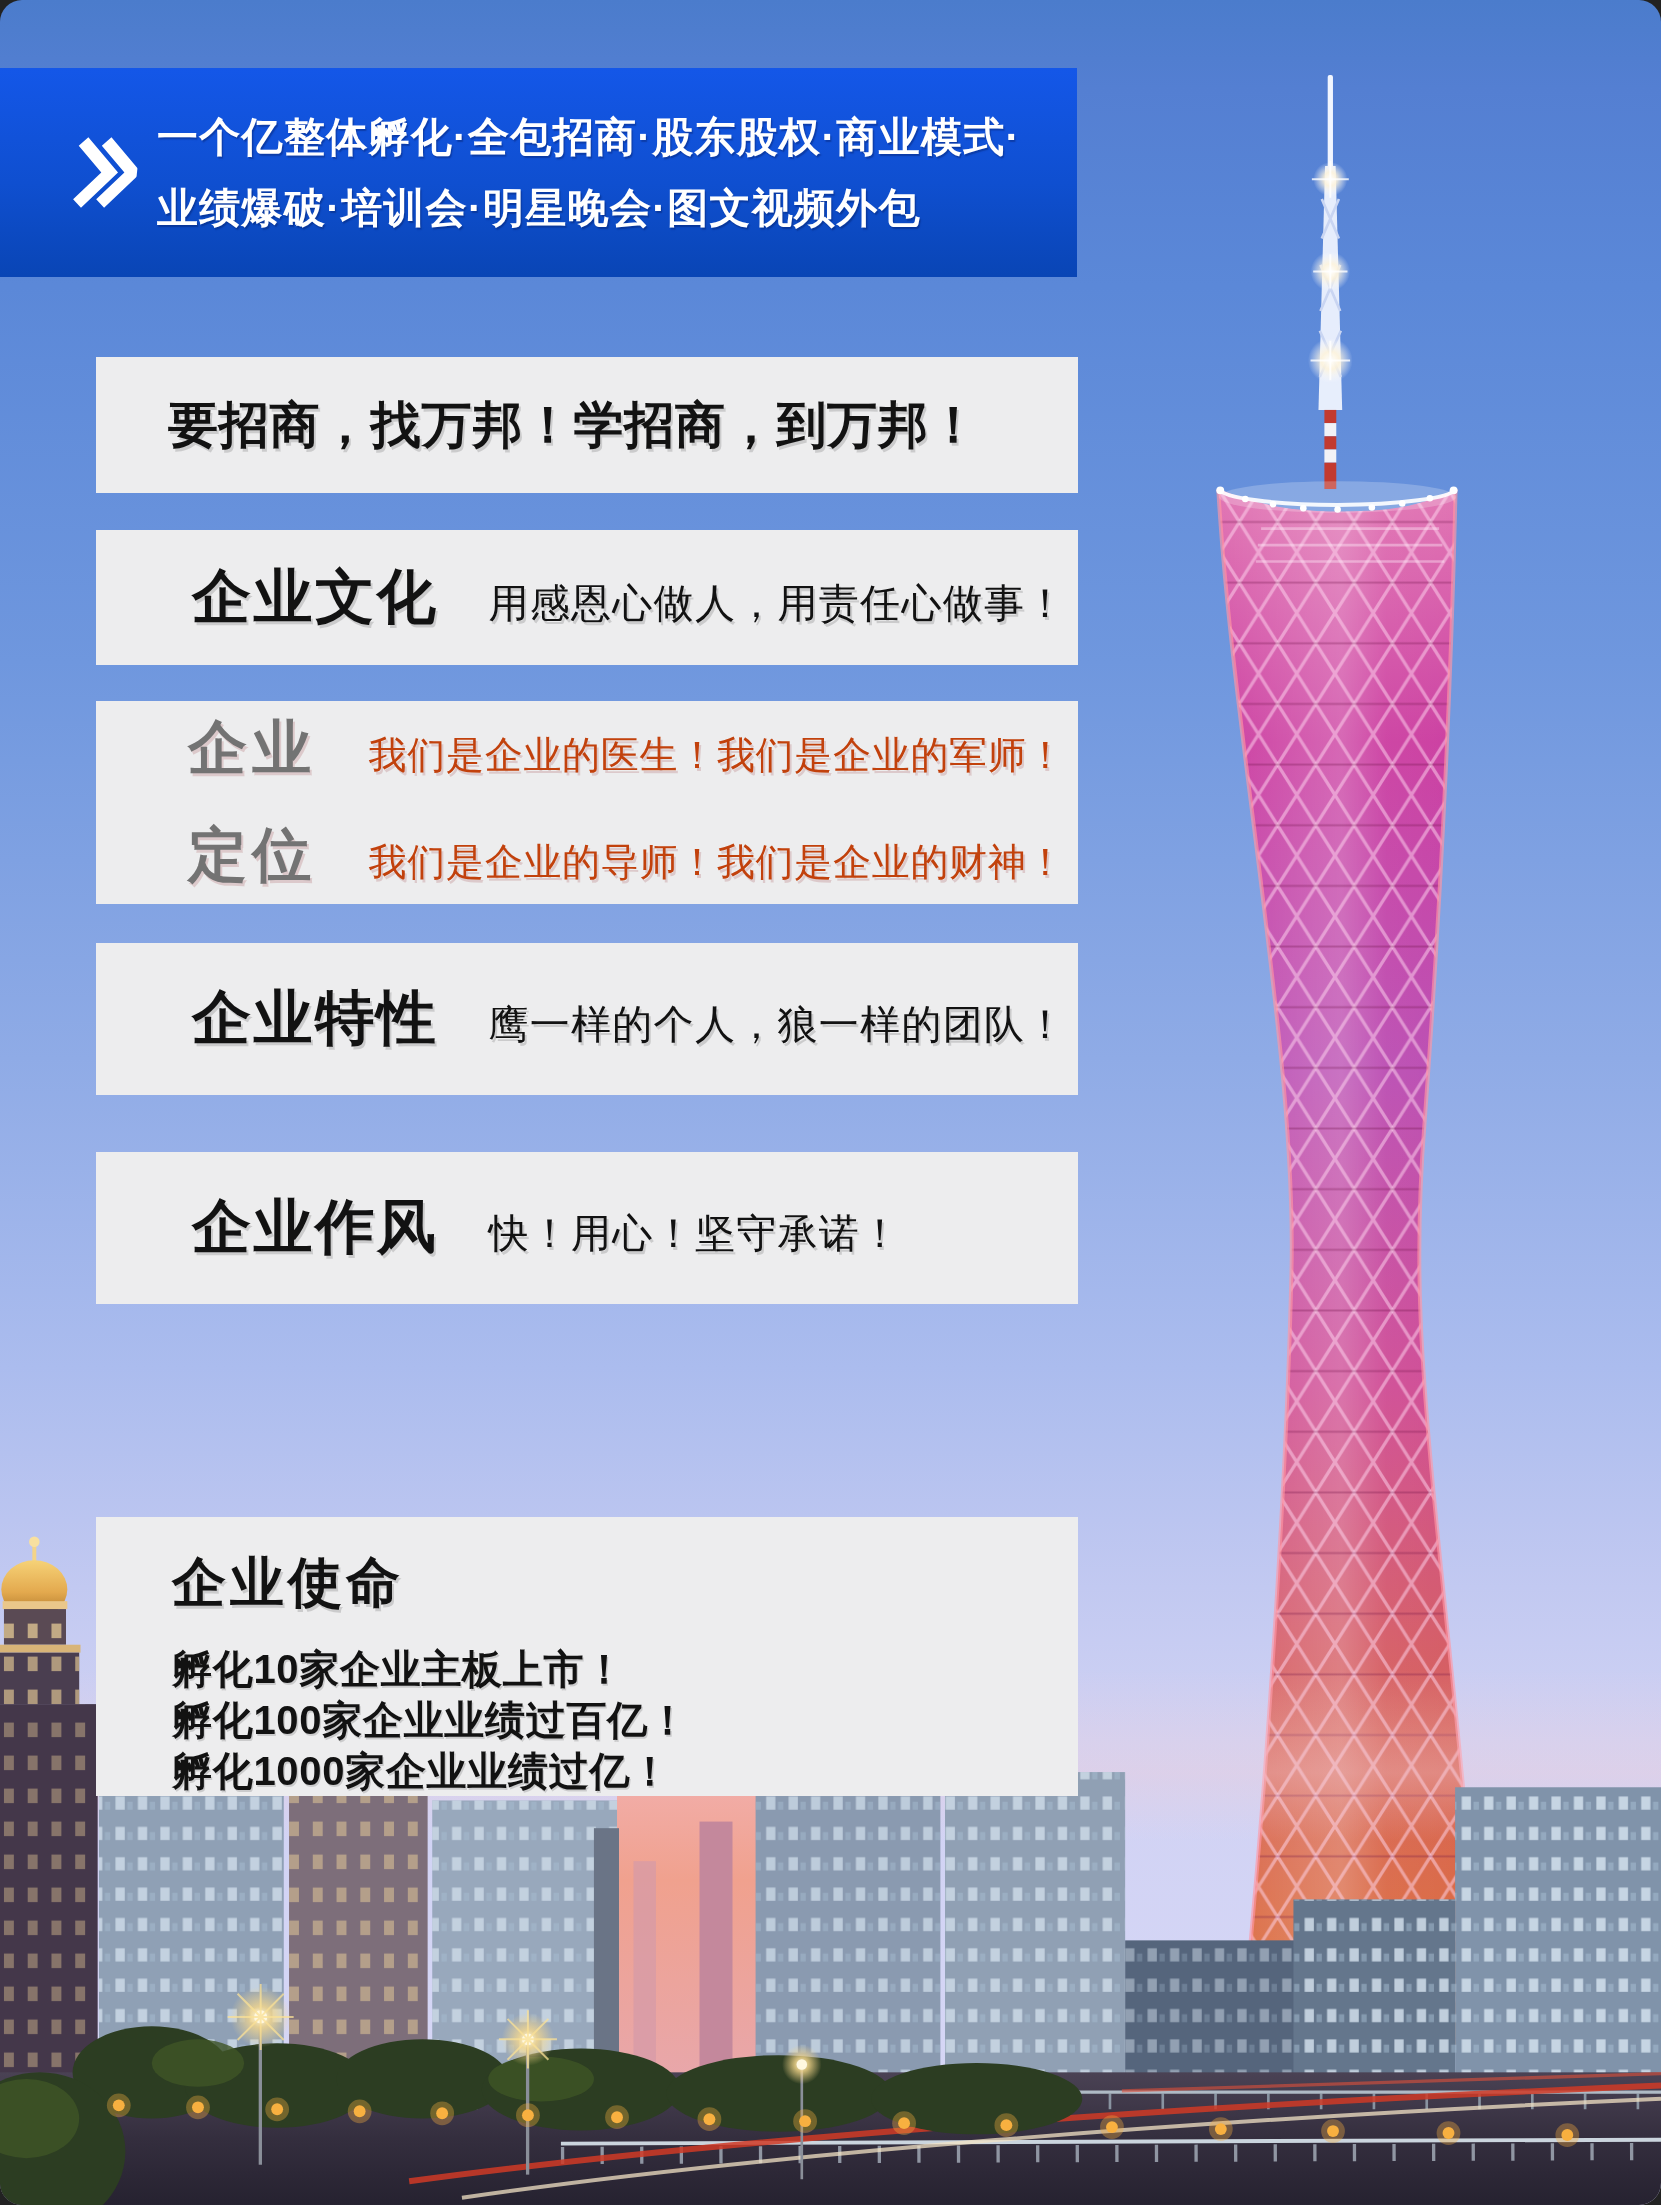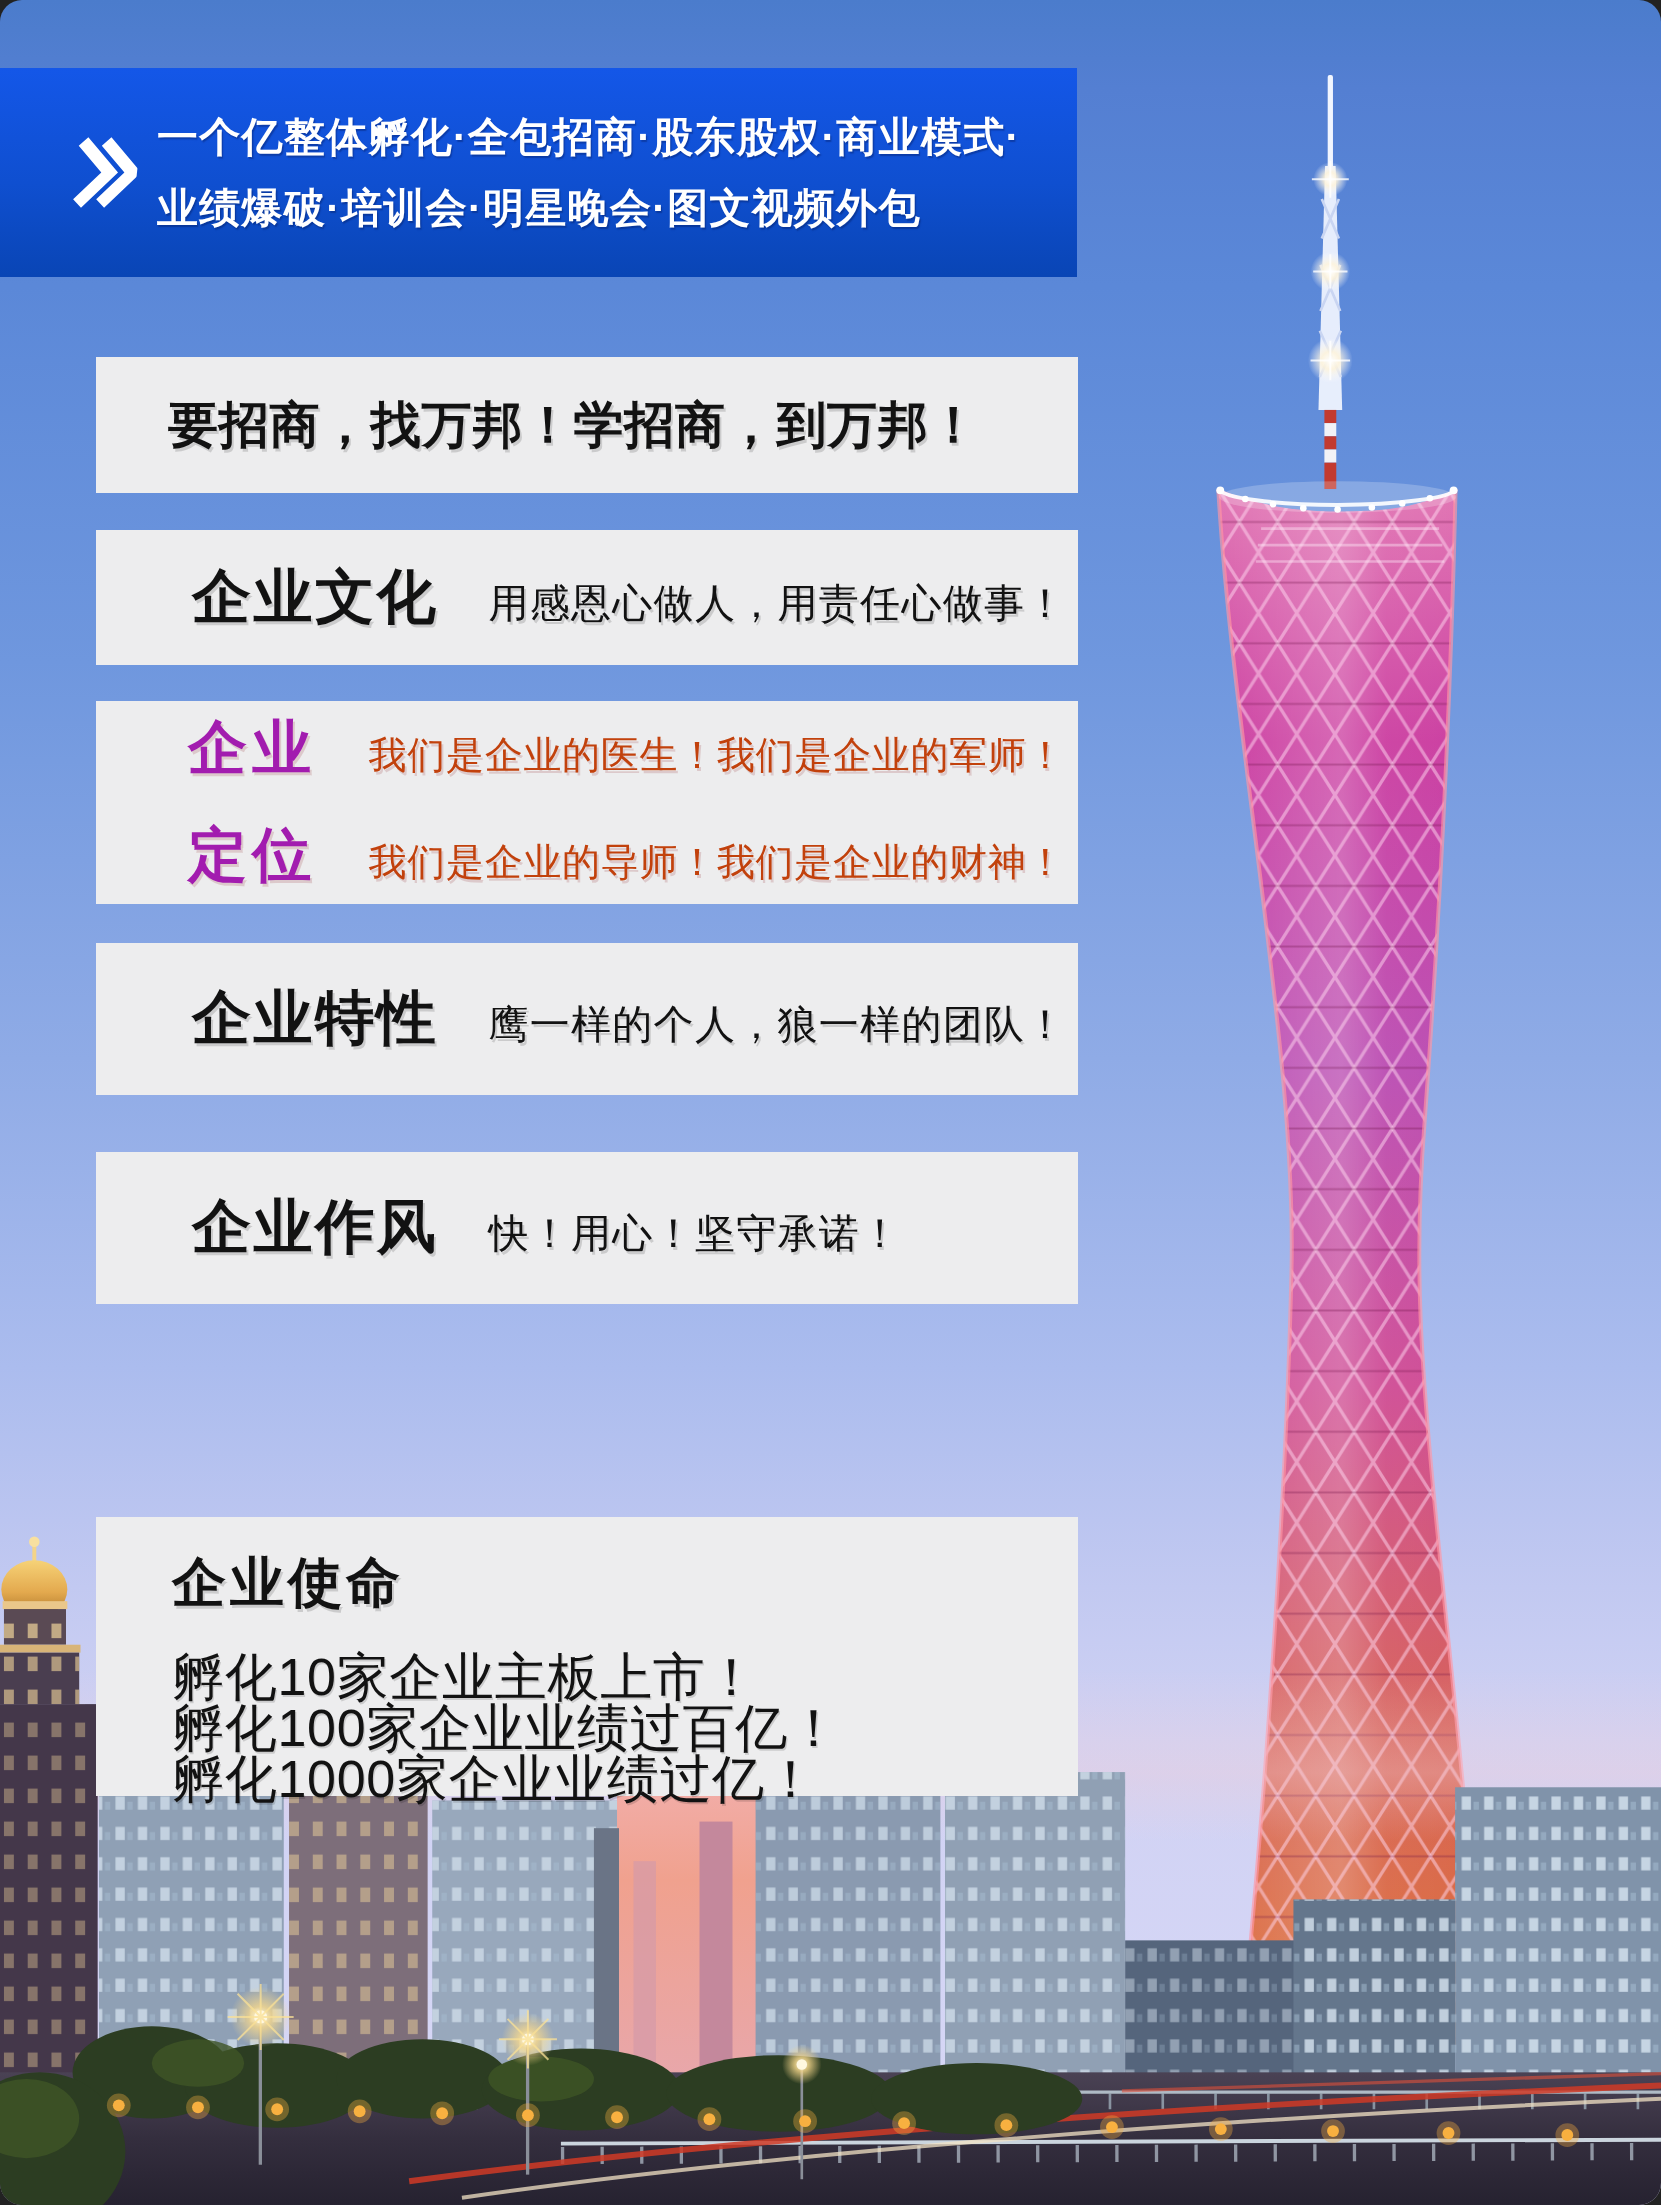--- a/index.html
+++ b/index.html
@@ -36,27 +36,27 @@
   .p1{top:357px;height:136px;}
   .p2{top:530px;height:135px;}
   .p3{top:701px;height:203px;}
   .p4{top:943px;height:152px;}
   .p5{top:1133px;height:152px;margin-top:19px;}
   .p6{top:1323px;height:152px;}
   .p7{top:1517px;height:279px;}
 
   .p3 .vcenter{gap:26.4px;}
   .p3 .row{padding-left:92px;}
-  .p3 .label{color:#a21caf;letter-spacing:5.3px;text-shadow:2px 2.6px 0 rgba(130,0,10,.15);}
+  .p3 .label{color:#737373;letter-spacing:5.3px;text-shadow:2px 2.6px 0 rgba(130,0,10,.15);}
   .p3 .sub{color:#c2410c;font-size:38px;margin-left:34px;letter-spacing:0.7px;
     text-shadow:2px 2.6px 0 rgba(130,0,10,.15);}
 
   .p7-inner{padding:30px 0 0 76px;}
   .p7-title{font-size:54px;font-weight:700;letter-spacing:4px;text-shadow:2px 2.6px 0 rgba(0,0,0,.14);}
-  .missions{margin-top:32px;font-size:52px;font-weight:400;line-height:51px;letter-spacing:0.7px;
+  .missions{margin-top:24px;font-size:40px;font-weight:700;line-height:51px;letter-spacing:0.7px;
     text-shadow:1.3px 2px 0 rgba(0,0,0,.14);}
 </style>
 </head>
 <body>
 
 <div class="stage">
 
   <svg class="tower-svg" viewBox="0 0 540 3000" aria-hidden="true">
     <defs>
       <linearGradient id="towerGrad" x1="0" y1="620" x2="0" y2="3000" gradientUnits="userSpaceOnUse">

